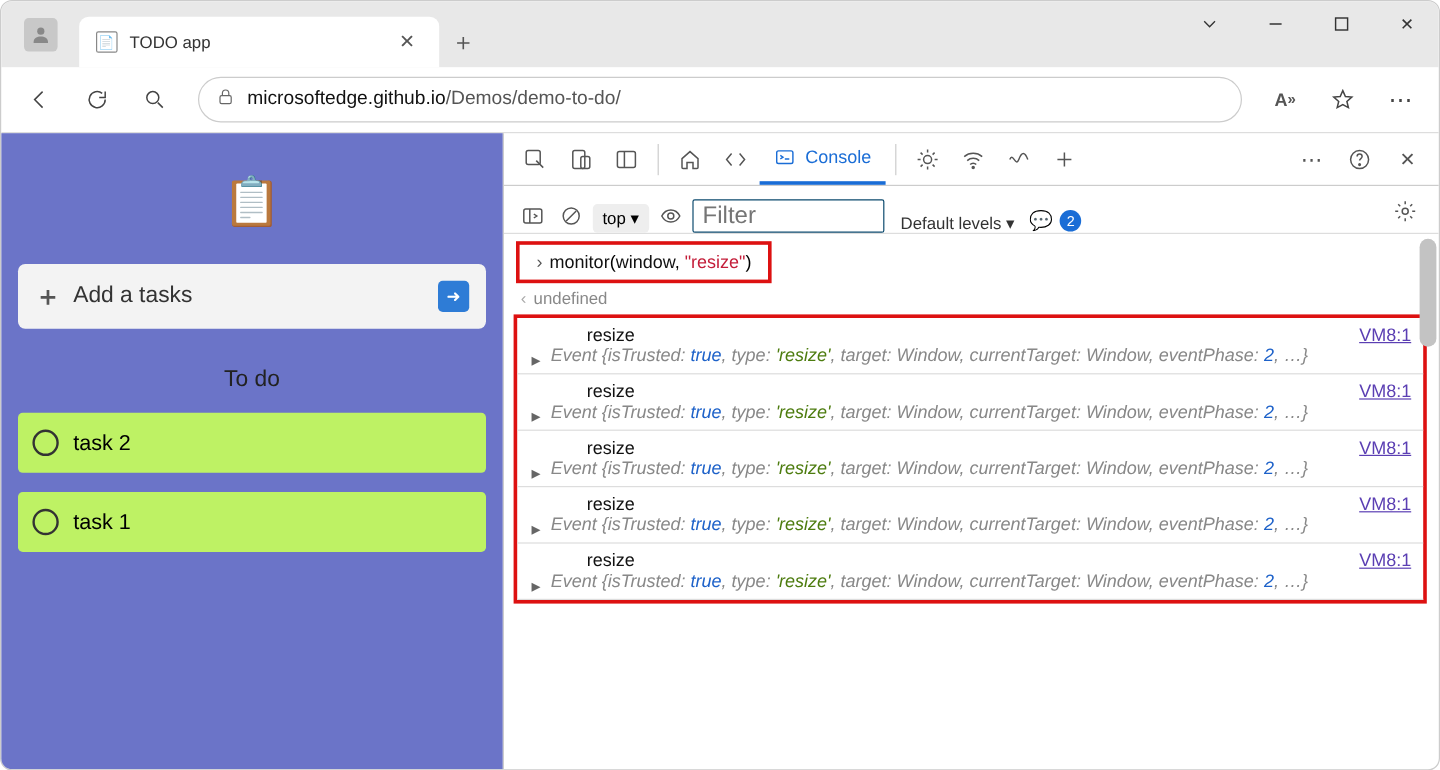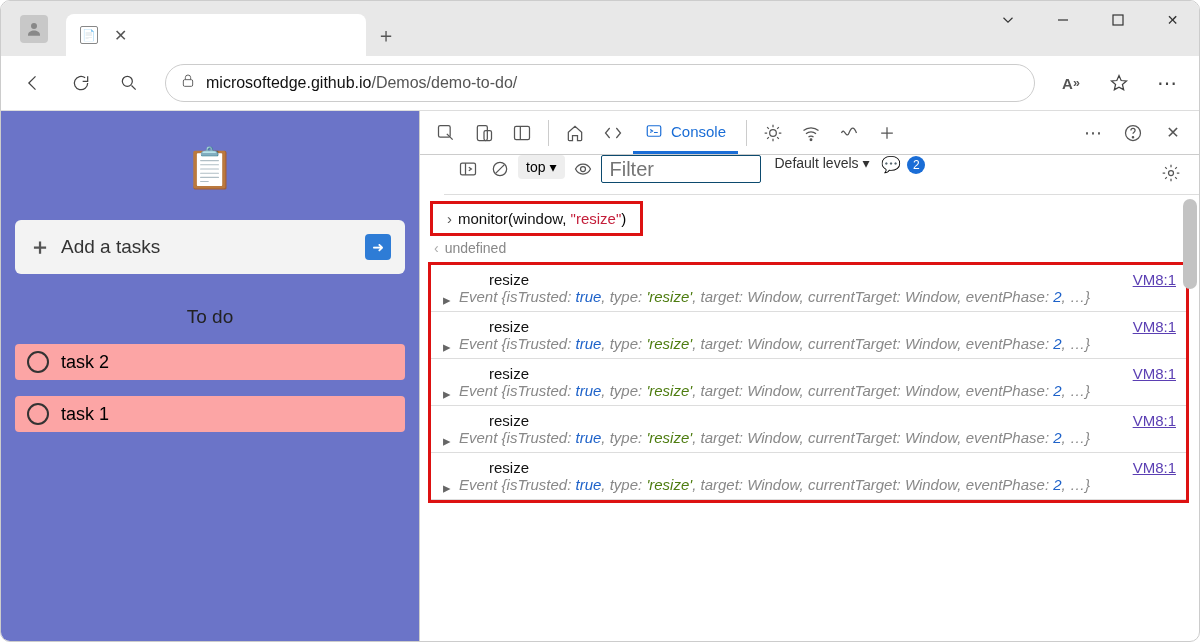--- a/index.html
+++ b/index.html
@@ -33,35 +33,35 @@
   
   .todo-pane { width: 418px; background:#6b74c8; padding:14px; }
   .todo-header{ display:flex; align-items:center; justify-content:center; gap:14px; padding:20px 0 28px;}
   .clipboard-icon{font-size:40px;}
   .todo-h1{ font-size:40px; font-weight:700; color:#111;}
   .add-task{ background:#f3f3f3; border-radius:6px; height:54px; display:flex; align-items:center; padding:0 14px; font-size:19px; color:#333; justify-content:space-between;}
   .add-task-left{display:flex;align-items:center;gap:10px;}
   .plus{font-size:22px;color:#555;font-weight:600;}
   .go-btn{width:26px;height:26px;background:#2e7cd6;border-radius:4px;display:flex;align-items:center;justify-content:center;color:#fff;font-size:14px;}
   .section-label{ text-align:center; font-size:19px; color:#222; margin:32px 0 16px;}
-  .task{ background:#fca5a5; border-radius:4px; height:36px; display:flex; align-items:center; padding:0 12px; gap:12px; margin-bottom:16px; font-size:18px;}
+  .task{ background:#bef264; border-radius:4px; height:50px; display:flex; align-items:center; padding:0 12px; gap:12px; margin-bottom:16px; font-size:18px;}
   .task-circle{width:22px;height:22px;border:2px solid #333;border-radius:50%;}
 
   
   .devtools { flex:1; display:flex; flex-direction:column; border-left:1px solid #ccc; position:relative;}
   .dt-tabbar{ height:44px; border-bottom:1px solid #ccc; display:flex; align-items:center; padding:0 8px; gap:2px;}
   .dt-ico{ width:36px;height:36px;display:flex;align-items:center;justify-content:center;color:#555;border-radius:4px;}
   .dt-ico svg{width:20px;height:20px;stroke:#555;fill:none;stroke-width:1.5;}
   .dt-sep{width:1px;height:26px;background:#ccc;margin:0 6px;}
   .dt-tab{ height:100%; padding:0 12px; display:flex; align-items:center; gap:8px; font-size:15px; color:#333;}
   .dt-tab.active{ border-bottom:3px solid #1a6dd6; color:#1a6dd6;}
   .dt-tab.active svg{stroke:#1a6dd6;}
   .dt-right{margin-left:auto;display:flex;align-items:center;gap:4px;}
 
-  .dt-filterbar{ height:40px; border-bottom:1px solid #ddd; display:flex; align-items:flex-start; padding:0 10px; gap:4px;margin-left:24px;}
+  .dt-filterbar{ height:40px; border-bottom:1px solid #ddd; display:flex; align-items:flex-end; padding:0 10px; gap:4px;}
   .ctx-select{ background:#eee; padding:4px 8px; border-radius:4px; font-size:14px; display:flex;align-items:center;gap:4px;}
   .filter-input{ border:1px solid #0c4a6e; height:28px; width:160px; padding:0 8px; font-size:20px; border-radius:2px;}
   .levels{ font-size:14px; color:#333; margin-left:10px;}
   .issue-badge{ background:#1a6dd6;color:#fff;border-radius:50%;width:18px;height:18px;display:inline-flex;align-items:center;justify-content:center;font-size:12px;margin-left:6px;}
   .gear{margin-left:auto;}
 
   .console-body{ flex:1; overflow:hidden; position:relative; font-family: Consolas, Menlo, monospace; font-size:15px;}
   .cmd-row{ padding:6px 14px; display:flex; gap:6px; border:3px solid #d11; margin:6px 10px 2px 10px; width:fit-content;}
   .cmd-prompt{color:#555;}
   .cmd-text .kw{color:#111;}
@@ -92,20 +92,21 @@
   <div class="profile-slot">
     <div class="profile-icon">
       <svg viewBox="0 0 24 24" width="18" height="18" fill="#888">
           <circle cx="12" cy="8" r="4"></circle>
           <path d="M4 20c0-4 4-6 8-6s8 2 8 6v1H4z"></path>
         </svg>
     </div>
   </div>
   <div class="tab">
     <span class="tab-favicon">📄</span>
+    <span class="tab-title">TODO app</span>
     <span class="tab-close">✕</span>
   </div>
   <div class="new-tab-btn">＋</div>
   <div class="winbtns">
     <div class="winbtn chev">
         <svg viewBox="0 0 24 24">
           <path d="M6 9l6 6 6-6" stroke="#333" fill="none" stroke-width="1.5"></path>
         </svg>
       </div>
     <div class="winbtn">

